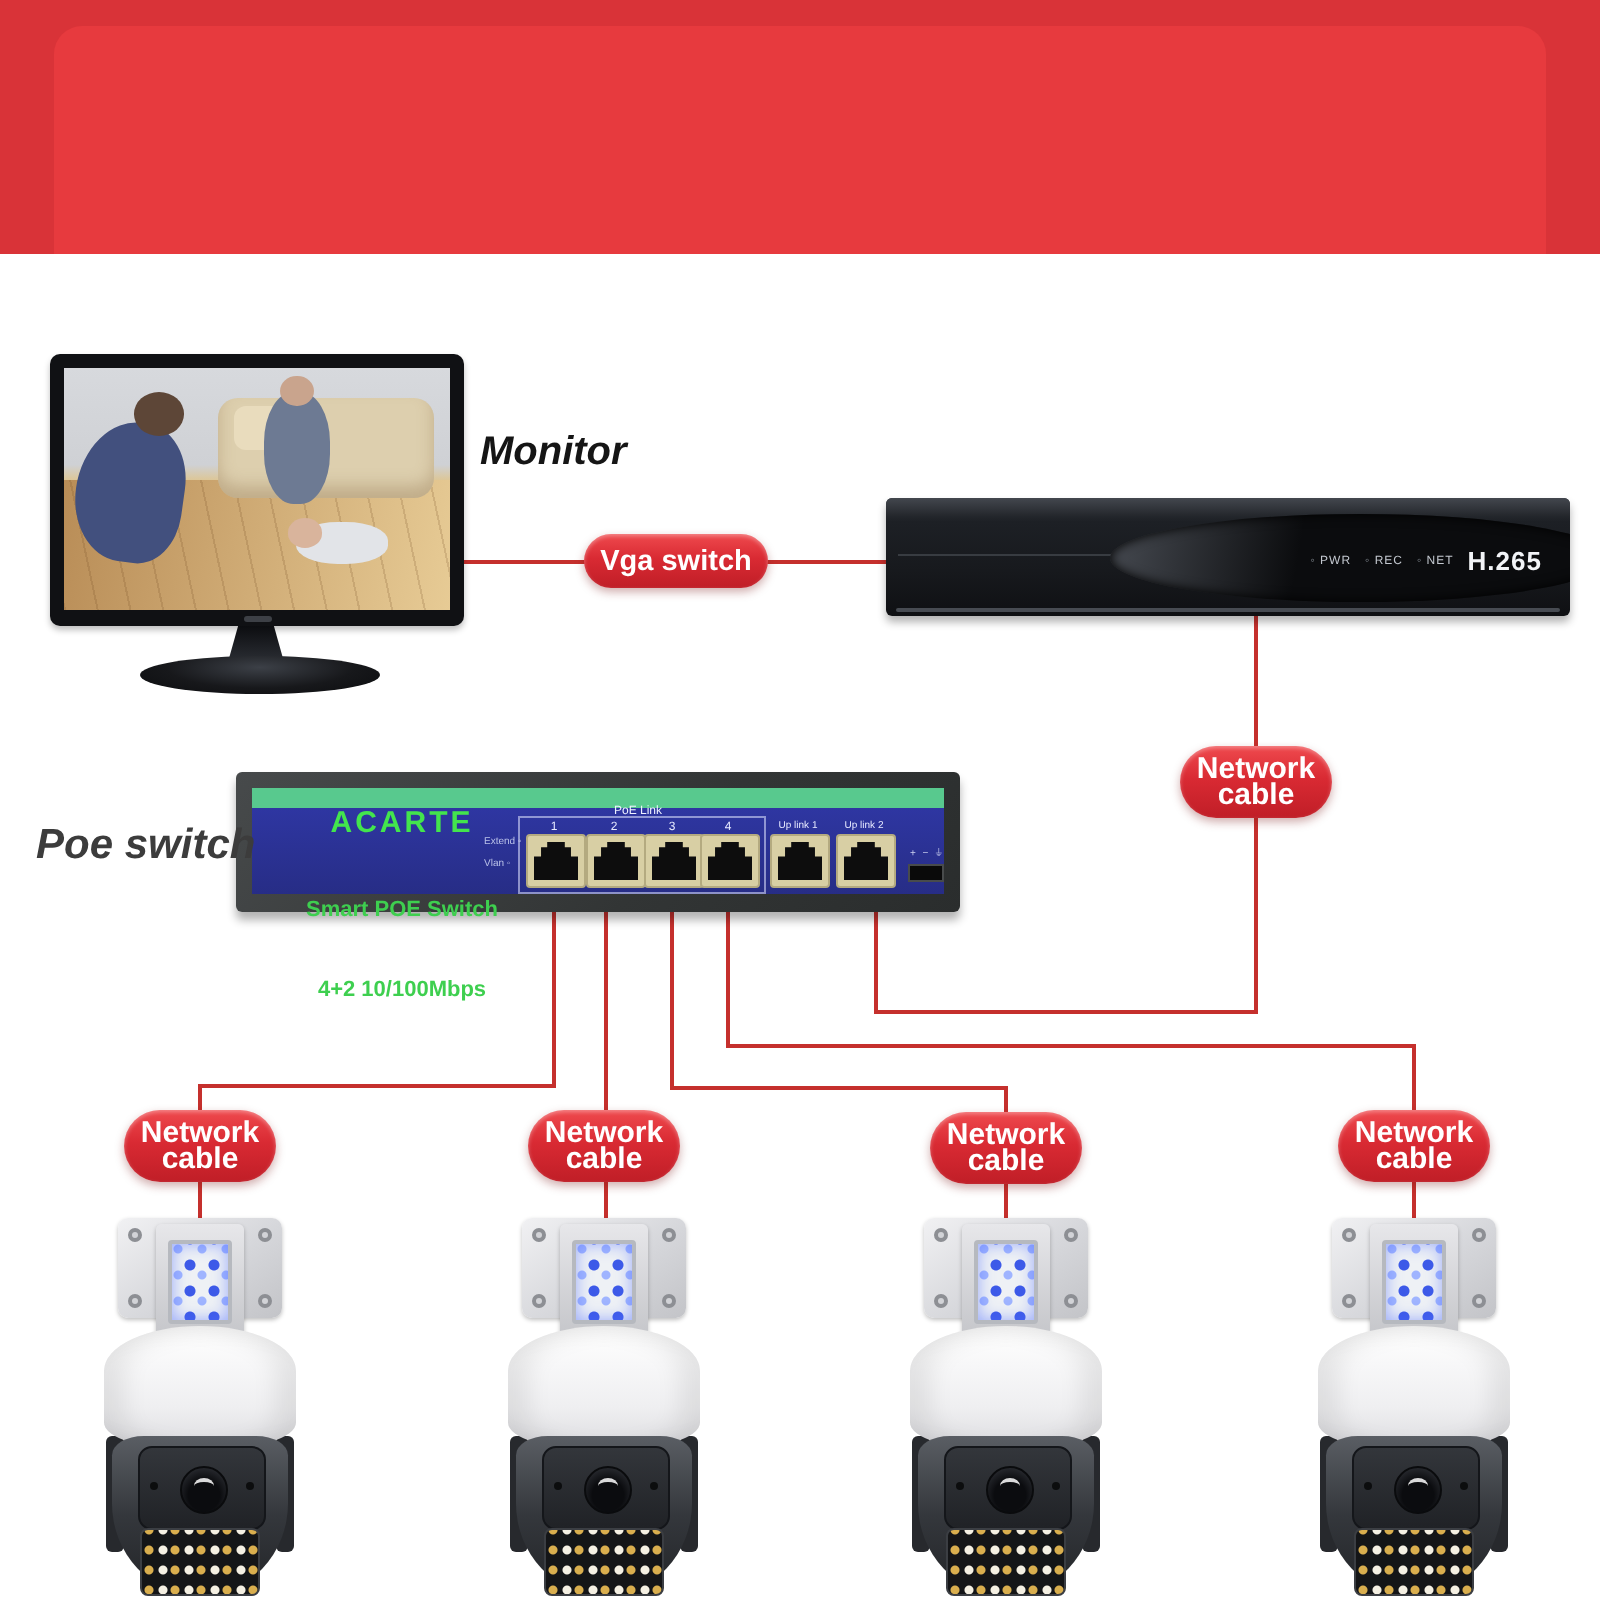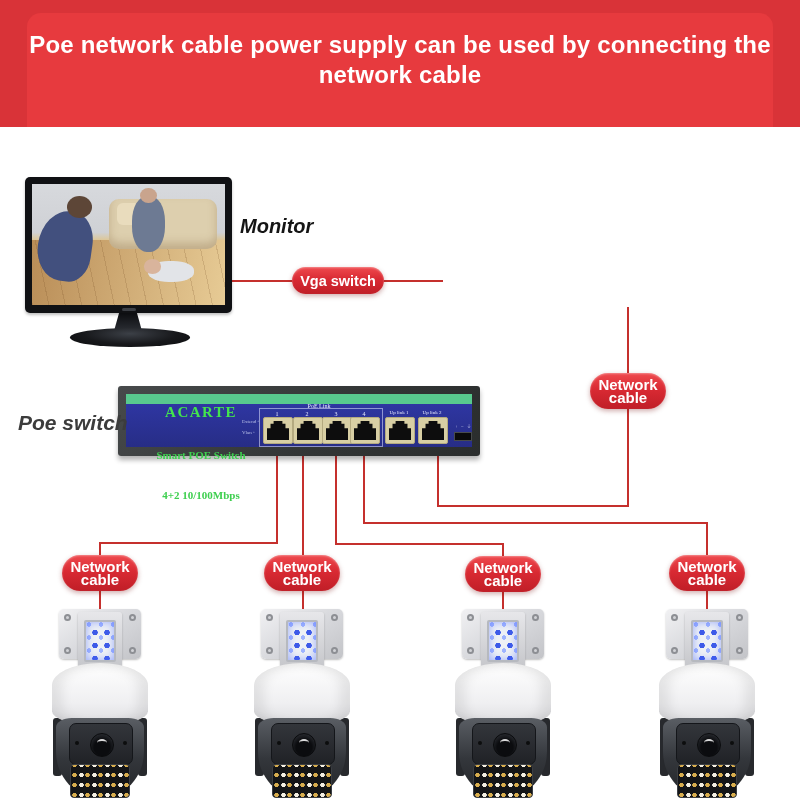--- a/index.html
+++ b/index.html
@@ -67,21 +67,21 @@
   .rec-panel{position:absolute;right:14px;top:24px;display:flex;align-items:center;gap:7px;z-index:3;}
   .rec-led{color:#c3c8cf;font-size:6px;letter-spacing:.5px;}
   .rec-led:before{content:"◦ ";color:#8d949c;}
   .rec-codec{color:#f2f4f7;font-size:13px;font-weight:bold;letter-spacing:.5px;}
   .rec-bottomedge{position:absolute;left:5px;right:5px;bottom:2px;height:2px;border-radius:2px;
        background:#5a5f67;opacity:.75;}
 
   
   .sw{position:absolute;left:118px;top:386px;width:362px;height:70px;border-radius:3px;z-index:2;
       background:linear-gradient(135deg,#474a4b 0%,#323535 60%,#2a2d2d 100%);
-      box-shadow:0 4px 5px rgba(0,0,0,.3);font-family:Liberation Serif, serif;}
+      box-shadow:0 4px 5px rgba(0,0,0,.3);}
   .sw-face{position:absolute;left:8px;top:8px;right:8px;bottom:9px;
       background:linear-gradient(180deg,#3038a8 0%,#272d86 100%);}
   .sw-strip{position:absolute;left:8px;top:8px;right:8px;height:10px;background:#58c98e;}
   .sw-brand{position:absolute;left:18px;top:18px;width:130px;text-align:center;line-height:1.12;}
   .sw-brand .b1{font-size:15px;font-weight:bold;color:#43e54d;letter-spacing:1.5px;display:block;}
   .sw-brand .b2,.sw-brand .b3{font-size:11px;font-weight:bold;color:#3ecf4f;display:block;margin-top:28px;}
   .sw-inds{position:absolute;left:124px;top:30px;width:26px;color:#b9c0e8;font-size:5px;line-height:11px;}
   .sw-inds span{display:block;}
   .sw-inds span:after{content:" ◦";}
   .sw-poebox{position:absolute;left:141px;top:22px;width:122px;height:37px;
@@ -138,24 +138,20 @@
                        radial-gradient(circle 2px,#d9ae4e 0 2px,transparent 2.5px);
       background-size:13px 10px,13px 10px;background-position:4px 5px,10px 5px;}
 </style>
 </head>
 <body>
 
 <div id="canvas">
 
   <div class="banner">
     <div class="banner-inner"></div>
-    <div class="banner-text">
-      <span>Poe network cable power supply can be used by connecting the</span>
-      <span>network cable</span>
-    </div>
   </div>
 
   <div class="rline" style="left:232px;top:280px;width:211px;height:2px"></div>
   <div class="rline" style="left:627px;top:307px;width:2px;height:200px"></div>
   <div class="rline" style="left:437px;top:505px;width:192px;height:2px"></div>
   <div class="rline" style="left:437px;top:452px;width:2px;height:55px"></div>
   <div class="rline" style="left:276px;top:450px;width:2px;height:93px"></div>
   <div class="rline" style="left:99px;top:542px;width:179px;height:2px"></div>
   <div class="rline" style="left:99px;top:542px;width:2px;height:70px"></div>
   <div class="rline" style="left:302px;top:450px;width:2px;height:162px"></div>
@@ -177,20 +173,32 @@
       <div class="ph-mom-head"></div>
       <div class="ph-baby"></div>
       <div class="ph-baby-head"></div>
     </div>
     <div class="mon-logo"></div>
   </div>
   <div class="mon-neck"></div>
   <div class="mon-base"></div>
   <div class="lbl" style="left:240px;top:215px;font-size:20px">Monitor</div>
 
+  <div class="rec">
+    <div class="rec-topface"></div>
+    <div class="rec-midline"></div>
+    <div class="rec-swoosh"></div>
+    <div class="rec-panel">
+      <span class="rec-led">PWR</span>
+      <span class="rec-led">REC</span>
+      <span class="rec-led">NET</span>
+      <span class="rec-codec">H.265</span>
+    </div>
+    <div class="rec-bottomedge"></div>
+  </div>
 
   <div class="badge vga" style="left:292px;top:267px">
     <span>Vga switch</span>
   </div>
   <div class="badge net" style="left:590px;top:373px">
     <span>Network</span>
     <span>cable</span>
   </div>
 
   <div class="lbl" style="left:18px;top:411px;font-size:21px;color:#3c3c3c">Poe switch</div>

